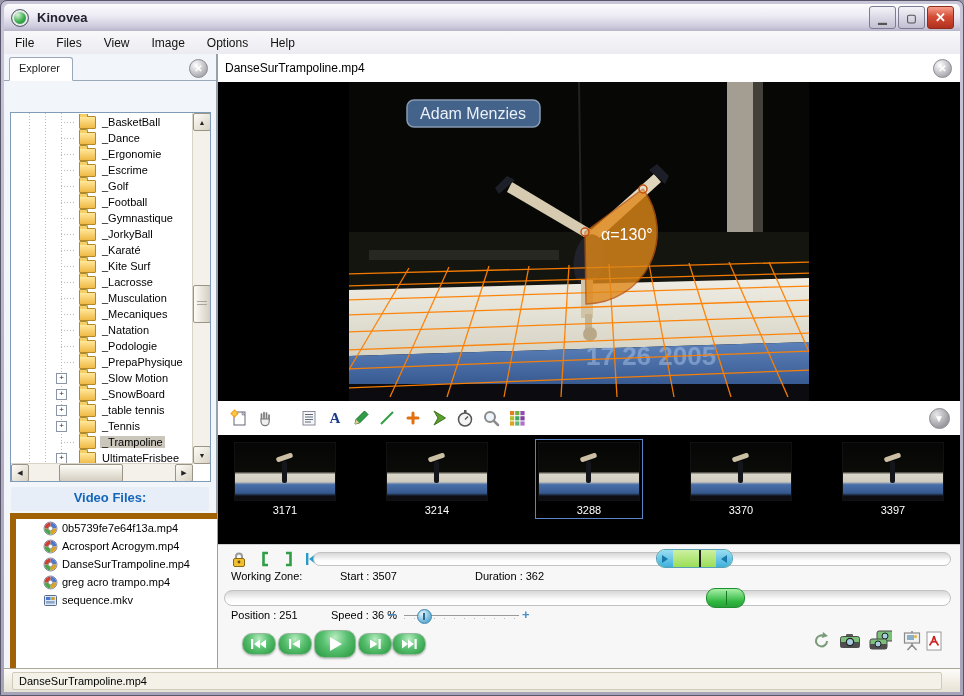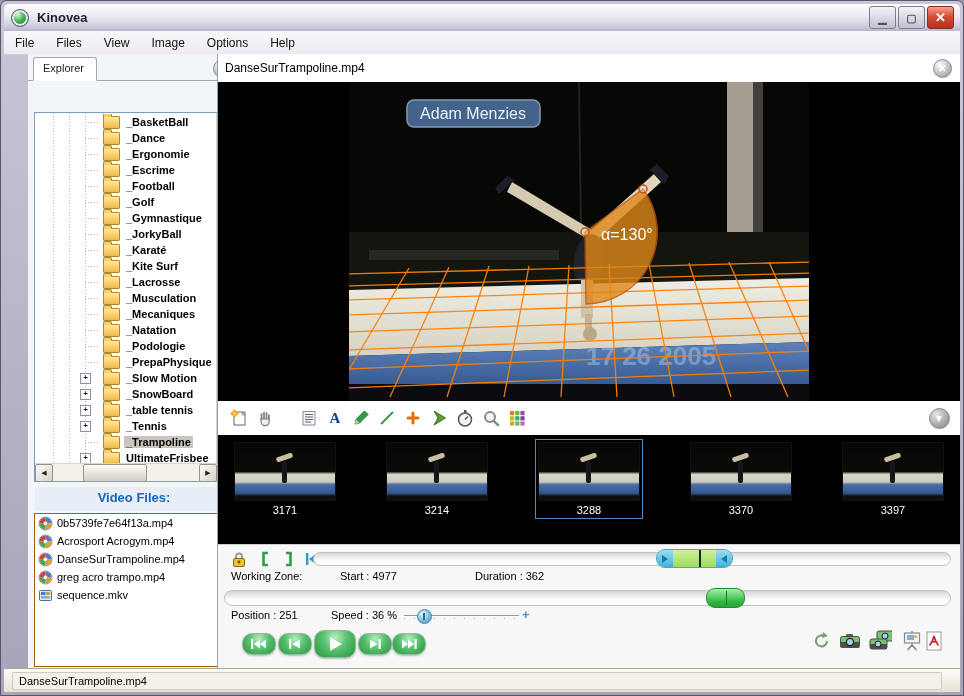--- a/index.html
+++ b/index.html
@@ -17,36 +17,36 @@
   .wbtn{width:25px;height:21px;border-radius:3px;border:1px solid #7b7b94;color:#fff;
     background:linear-gradient(180deg,#f4f3f8,#c2bfd2);display:flex;align-items:center;justify-content:center;
     font-size:11px;font-weight:bold;color:#555;}
   .wbtn.close{background:linear-gradient(180deg,#f7a08c,#d64e37 45%,#b0301e);color:#fff;border-color:#8d2c1a;font-size:13px;}
   .wbtn .glyph{line-height:8px;}
   
   .menubar{position:absolute;left:3px;right:3px;top:30px;height:23px;background:linear-gradient(#f8f8fa,#ecebf1);
     border-bottom:1px solid #cfcdd8;display:flex;align-items:center;font-size:12px;color:#111;}
   .menu-item{padding:13px 11px;}
   
-  .leftpanel{position:absolute;left:3px;top:53px;width:212px;bottom:26px;background:#f2f6fb;border-right:1px solid #98a0ac;margin-left:24px;}
+  .leftpanel{position:absolute;left:3px;top:53px;width:212px;bottom:26px;background:#f2f6fb;border-right:1px solid #98a0ac;}
   .tabstrip{position:absolute;left:0;right:0;top:0;height:26px;border-bottom:1px solid #9aa8b8;}
   .tab{position:absolute;left:5px;top:3px;bottom:-1px;background:#fff;border:1px solid #9aa8b8;border-bottom:1px solid #fff;
     border-radius:3px 3px 0 0;font-size:11px;padding:4px 12px 0 9px;color:#222;}
   .circlebtn{width:17px;height:17px;border-radius:50%;background:radial-gradient(circle at 35% 30%,#ffffff,#b9b9bf 60%,#8f8f97);
     border:1px solid #8a8a92;color:#fff;font-size:10px;font-weight:bold;display:flex;align-items:center;justify-content:center;line-height:1;}
   .tab-close{position:absolute;right:8px;top:5px;}
   .secthead{position:absolute;left:7px;right:7px;height:21px;background:#e7eef7;color:#1366ba;font-weight:bold;
     font-size:13px;text-align:center;padding-top:3px;border-radius:2px;}
   .folders-head{top:33px;}
   .files-head{top:433px;}
   
   .treebox{position:absolute;left:6px;top:58px;width:199px;height:368px;background:#fff;border:1px solid #7f9db9;overflow:hidden;}
   .treerows{position:absolute;left:0;top:1px;right:17px;bottom:17px;overflow:hidden;}
   .guide{position:absolute;top:0;bottom:0;width:1px;background:repeating-linear-gradient(180deg,#b8b8b8 0 1px,transparent 1px 3px);}
-  .trow{position:relative;height:16px;font-size:11px;color:#000;display:flex;align-items:center;font-weight:bold;}
+  .trow{position:relative;height:16px;font-size:11px;color:#000;display:flex;align-items:center;}
   .conn{position:absolute;left:50px;top:8px;width:15px;height:1px;background:repeating-linear-gradient(90deg,#b8b8b8 0 1px,transparent 1px 3px);}
   .expander{position:absolute;left:45px;top:3px;width:9px;height:9px;background:#fff;border:1px solid #8a96a8;
     font-size:8px;line-height:8px;text-align:center;color:#222;display:none;}
   .trow.expandable .expander{display:block;}
   .trow.expandable .conn{width:0;}
   .ficon{position:relative;margin-left:68px;width:15px;height:11px;background:linear-gradient(#ffe89c,#f0b945);
     border:1px solid #b08a2a;border-radius:1px;flex:none;}
   .ficon::before{content:"";position:absolute;left:-1px;top:-4px;width:7px;height:3px;background:#f6cf66;
     border:1px solid #b08a2a;border-bottom:none;border-radius:2px 2px 0 0;}
   .flabel{margin-left:4px;white-space:nowrap;padding:0 2px;}
@@ -54,21 +54,21 @@
   
   .vscroll{position:absolute;right:0;top:0;width:17px;bottom:17px;background:#f3f1ea;border-left:1px solid #d8d4c8;}
   .hscroll{position:absolute;left:0;bottom:0;height:17px;right:17px;background:#f3f1ea;border-top:1px solid #d8d4c8;}
   .sbtn{position:absolute;width:16px;height:16px;background:linear-gradient(135deg,#fdfcf8,#d8d2c2);
     border:1px solid #9a9488;border-radius:2px;font-size:7px;color:#222;display:flex;align-items:center;justify-content:center;}
   .sthumb{position:absolute;background:linear-gradient(90deg,#fdfcf8,#d4cec0);border:1px solid #9a9488;border-radius:2px;}
   .sthumb.h{background:linear-gradient(180deg,#fdfcf8,#d4cec0);}
   .grip{position:absolute;left:3px;right:3px;top:50%;height:5px;margin-top:-3px;
     background:repeating-linear-gradient(180deg,#aaa49a 0 1px,transparent 1px 3px);}
   
-  .filesbox{position:absolute;left:6px;top:459px;width:199px;height:152px;background:#fff;border:1px solid #a16207;overflow:hidden;}
+  .filesbox{position:absolute;left:6px;top:459px;width:199px;height:152px;background:#fff;border:6px solid #a16207;overflow:hidden;padding-left:24px;}
   .frow{display:flex;align-items:center;height:18px;font-size:11px;color:#000;padding-left:3px;gap:4px;}
   .micon{width:15px;height:15px;flex:none;}
   .frow .i-mkv{display:none;}
   .frow.mkv .i-mkv{display:block;}
   
   .statusbar{position:absolute;left:3px;right:3px;bottom:3px;height:23px;background:linear-gradient(#fdfcf8,#e6e2d4);
     border-top:1px solid #aca899;font-size:11px;color:#000;display:flex;align-items:center;}
   .statusbar .stext{margin-left:8px;border:1px solid #cfcaba;border-radius:2px;padding:2px 6px;flex:1;margin-right:18px;background:#f4f2e8;}
   
   .player{position:absolute;left:216px;top:53px;right:3px;bottom:26px;background:#fff;border-left:1px solid #98a0ac;}
@@ -187,27 +187,27 @@
           <div class="trow">
     <span class="conn"></span>
 
     <span class="ficon"></span>
     <span class="flabel">_Escrime</span>
   </div>
           <div class="trow">
     <span class="conn"></span>
 
     <span class="ficon"></span>
+    <span class="flabel">_Golf</span>
+  </div>
+          <div class="trow">
+    <span class="conn"></span>
+
+    <span class="ficon"></span>
     <span class="flabel">_Football</span>
-  </div>
-          <div class="trow">
-    <span class="conn"></span>
-
-    <span class="ficon"></span>
-    <span class="flabel">_Golf</span>
   </div>
           <div class="trow">
     <span class="conn"></span>
 
     <span class="ficon"></span>
     <span class="flabel">_Gymnastique</span>
   </div>
           <div class="trow">
     <span class="conn"></span>
 
@@ -594,21 +594,21 @@
       </svg>
       <div class="ztrack"></div>
       <div class="zonewidget">
         <div class="zcap l"></div>
         <div class="zmid">
             <div class="zmark"></div>
           </div>
         <div class="zcap r"></div>
       </div>
       <div class="lbl" style="left:13px;top:25px">Working Zone:</div>
-      <div class="lbl" style="left:122px;top:25px">Start : 4977</div>
+      <div class="lbl" style="left:122px;top:25px">Start : 3507</div>
       <div class="lbl" style="left:257px;top:25px">Duration : 362</div>
 
       <div class="postrack"></div>
       <div class="poshandle"></div>
       <div class="lbl" style="left:13px;top:64px">Position : 251</div>
       <div class="lbl" style="left:113px;top:64px">Speed : 36 %</div>
       <div class="sbtn2" style="left:170px;top:62px">−</div>
       <div class="speedline"></div>
       <div class="speedknob"></div>
       <div class="sbtn2" style="left:304px;top:62px">+</div>

